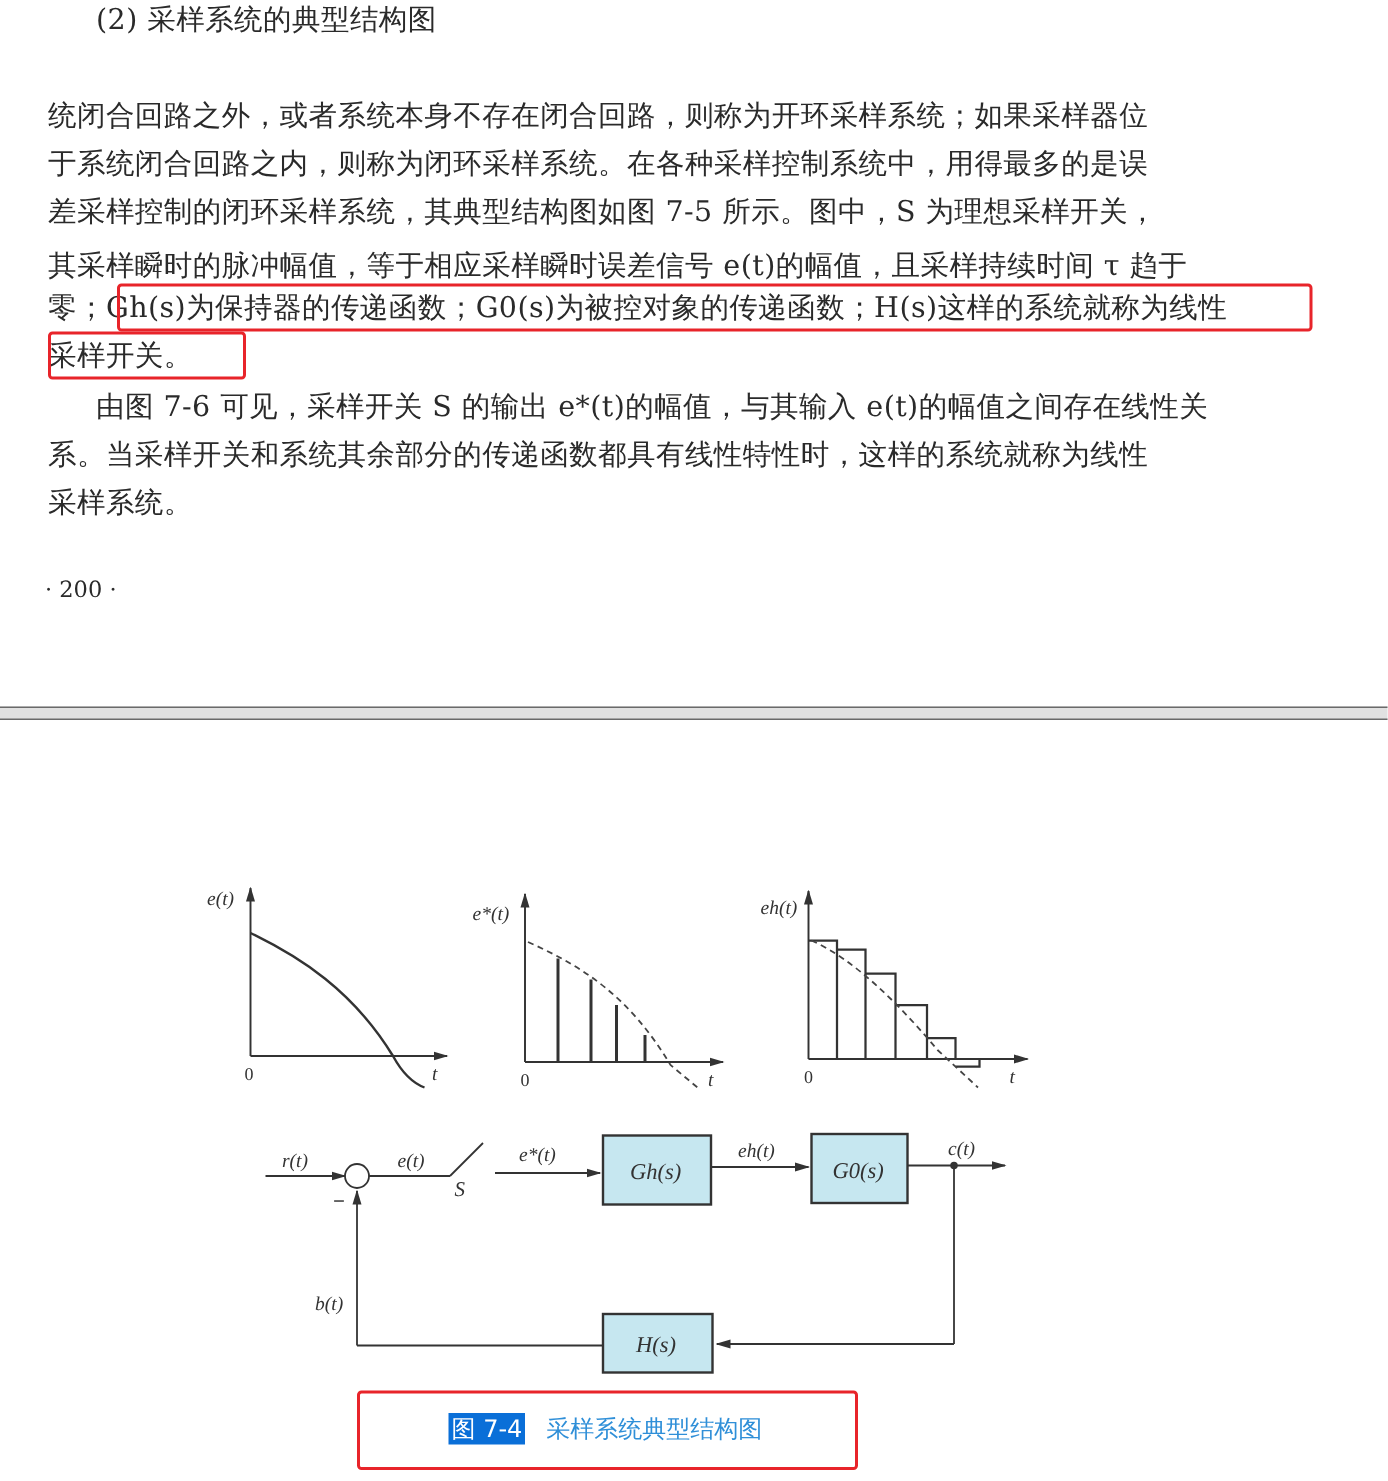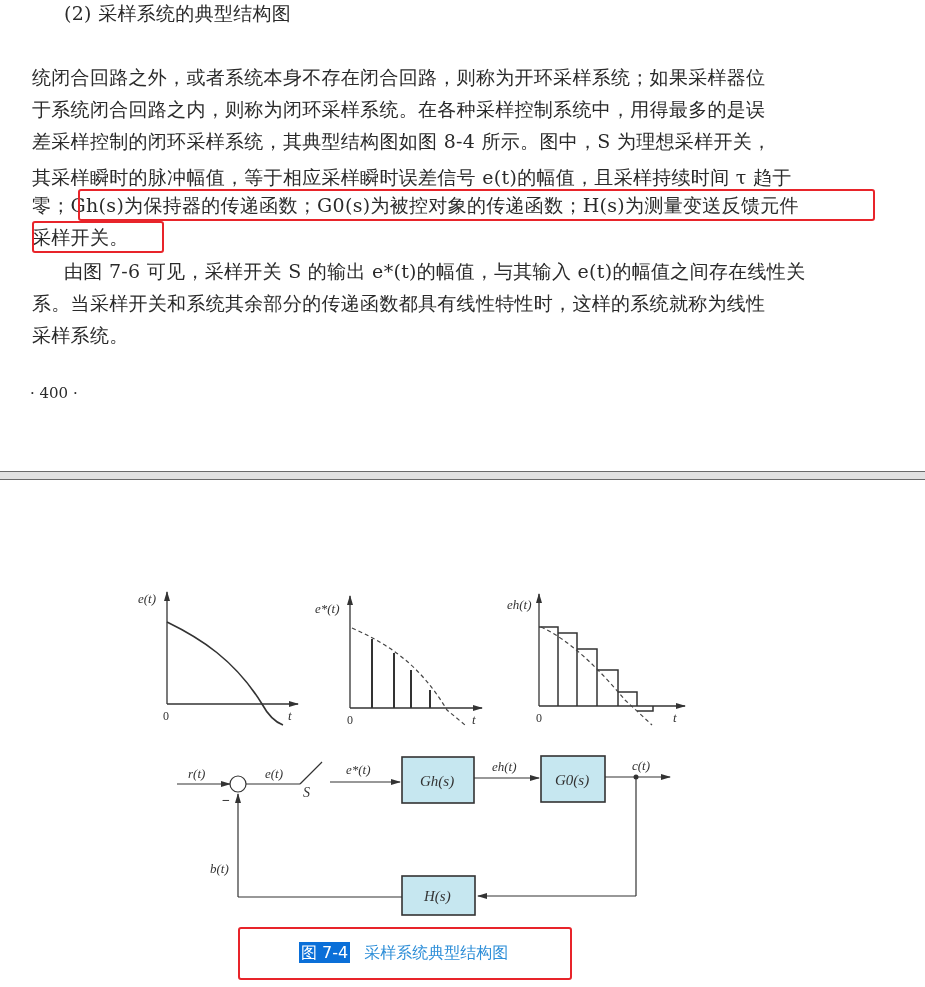--- a/index.html
+++ b/index.html
@@ -22,33 +22,33 @@
   .caption .num { background: #0a6fd8; color: #fff; padding: 1px 2px; }
   .caption .title { margin-left: 14px; }
 </style>
 </head>
 <body>
 
 <div class="page-top">
   <div class="line heading">(2) 采样系统的典型结构图</div>
   <div class="line" style="top:98px">于系统闭合回路之内，则称为闭环采样系统。在各种采样控制系统中，用得最多的是误</div>
   <div class="line" style="top:66px">统闭合回路之外，或者系统本身不存在闭合回路，则称为开环采样系统；如果采样器位</div>
-  <div class="line" style="top:130px">差采样控制的闭环采样系统，其典型结构图如图 8-4 所示。图中，S 为理想采样开关，</div>
+  <div class="line" style="top:130px">差采样控制的闭环采样系统，其典型结构图如图 7-5 所示。图中，S 为理想采样开关，</div>
   <div class="line" style="top:166px">其采样瞬时的脉冲幅值，等于相应采样瞬时误差信号 e(t)的幅值，且采样持续时间 τ 趋于</div>
   <div class="line" style="top:194px">
-    <span>零；</span><span>Gh(s)为保持器的传递函数；G0(s)为被控对象的传递函数；H(s)为测量变送反馈元件</span>
+    <span>零；</span><span>Gh(s)为保持器的传递函数；G0(s)为被控对象的传递函数；H(s)这样的系统就称为线性</span>
   </div>
   <div class="hl-box" style="left:78px; top:189px; width:793px; height:28px;"></div>
   <div class="line" style="top:226px">采样开关。</div>
   <div class="hl-box" style="left:32px; top:221px; width:128px; height:28px;"></div>
 
   <div class="line indent" style="top:260px">由图 7-6 可见，采样开关 S 的输出 e*(t)的幅值，与其输入 e(t)的幅值之间存在线性关</div>
   <div class="line" style="top:292px">系。当采样开关和系统其余部分的传递函数都具有线性特性时，这样的系统就称为线性</div>
   <div class="line" style="top:324px">采样系统。</div>
-  <div class="page-num">· 400 ·</div>
+  <div class="page-num">· 200 ·</div>
 </div>
 
 <div class="divider"></div>
 
 <div class="page-bottom"></div>
 
 <svg style="position:absolute;left:0;top:0" width="925" height="987">
   <defs>
     <marker id="arr" markerWidth="10" markerHeight="8" refX="9" refY="4" orient="auto" markerUnits="userSpaceOnUse">
       <path d="M0,1 L10,4 L0,7 z" fill="#333"></path>

